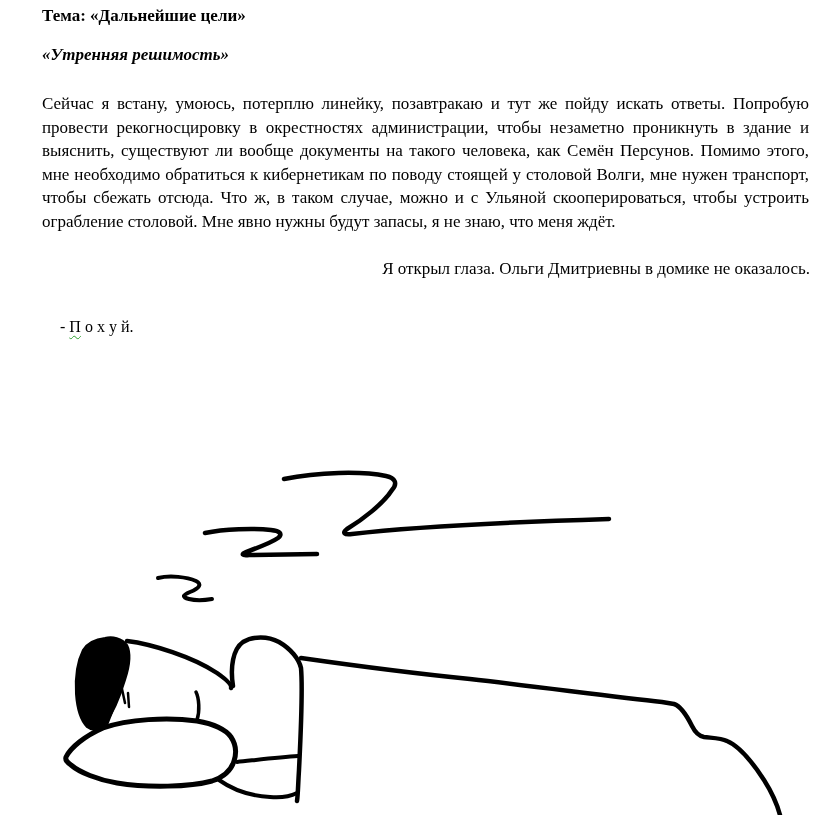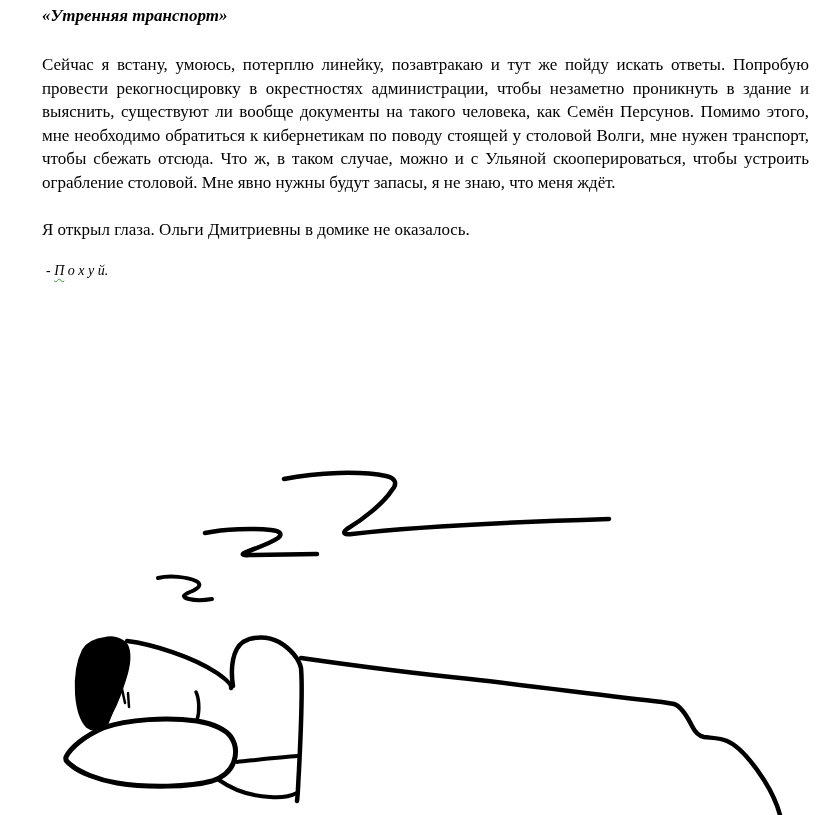--- a/index.html
+++ b/index.html
@@ -23,25 +23,25 @@
   .subtitle {
     font-size: 17px; font-weight: bold; font-style: italic;
     line-height: 23px; margin: 0 0 26px 0;
   }
   .body-para {
     font-size: 17px; line-height: 23.5px;
     text-align: justify; margin: 0 1px 24px 0;
   }
   .wake-para {
     font-size: 17px; line-height: 23.5px;
-    text-align: left; margin: 0 0 17px 0;
+    text-align: right; margin: 0 0 34px 0;
   }
   .closing-para {
-    font-size: 14px; font-style: italic;
-    line-height: 23px; margin: 4px;
+    font-size: 16px; 
+    line-height: 23px; margin: 18px;
   }
   .squiggle {
     text-decoration-line: underline;
     text-decoration-style: wavy;
     text-decoration-thickness: 1px;
     text-underline-offset: 3px;
     text-decoration-skip-ink: none;
   }
   .drawing {
     position: absolute;
@@ -52,21 +52,22 @@
     fill: none;
     stroke: #000000;
     stroke-linecap: round;
     stroke-linejoin: round;
   }
 </style>
 </head>
 <body>
 
 <div class="doc-text">
-  <p class="subtitle">«Утренняя транспорт»</p>
+  <p class="title">Тема: «Дальнейшие цели»</p>
+  <p class="subtitle">«Утренняя решимость»</p>
   <p class="body-para">Сейчас я встану, умоюсь, потерплю линейку, позавтракаю и тут же пойду искать ответы. Попробую провести рекогносцировку в окрестностях администрации, чтобы незаметно проникнуть в здание и выяснить, существуют ли вообще документы на такого человека, как Семён Персунов. Помимо этого, мне необходимо обратиться к кибернетикам по поводу стоящей у столовой Волги, мне нужен транспорт, чтобы сбежать отсюда. Что ж, в таком случае, можно и с Ульяной скооперироваться, чтобы устроить ограбление столовой. Мне явно нужны будут запасы, я не знаю, что меня ждёт.</p>
   <p class="wake-para">Я открыл глаза. Ольги Дмитриевны в домике не оказалось.</p>
   <p class="closing-para"><span>- </span><span class="squiggle" style="text-decoration-color: rgb(46, 158, 46);">П</span><span> о х у й.</span></p>
 </div>
 
 <svg class="drawing" viewBox="0 0 831 385" xmlns="http://www.w3.org/2000/svg">
 
   <g>
     <path class="ink" stroke-width="4.5" d="M 284,49 C 318,42 362,41 386,46 C 395,48 398,53 392,60 C 383,74 362,90 347,99 C 342,103 344,105 352,104 C 430,95 545,91 609,89"></path>
     <path class="ink" stroke-width="4.5" d="M 205,103 C 224,99 254,98 271,100 C 280,101 283,104 278,108 C 271,113 257,118 246,122 C 241,124 242,126 249,125 L 317,124"></path>

